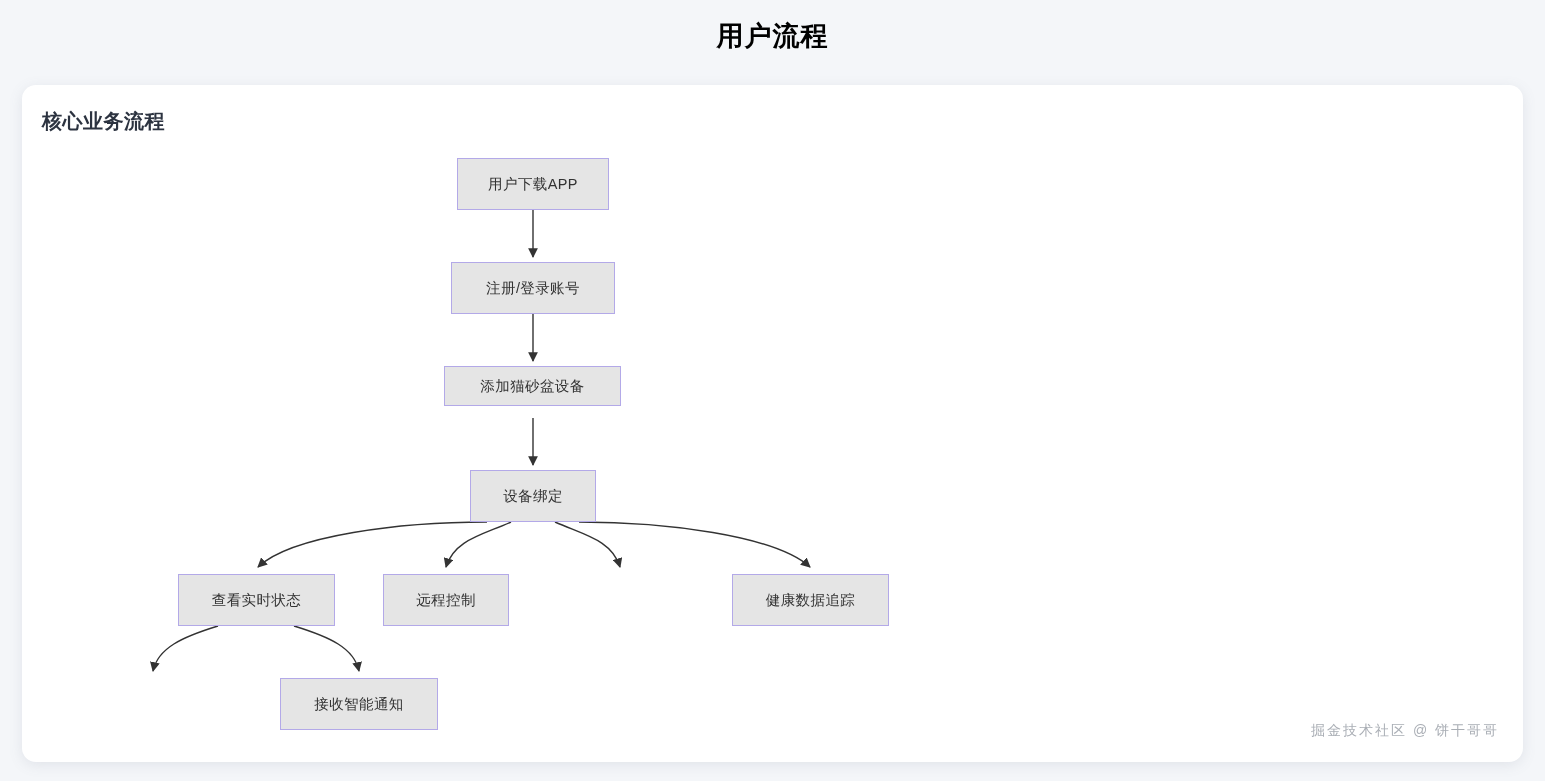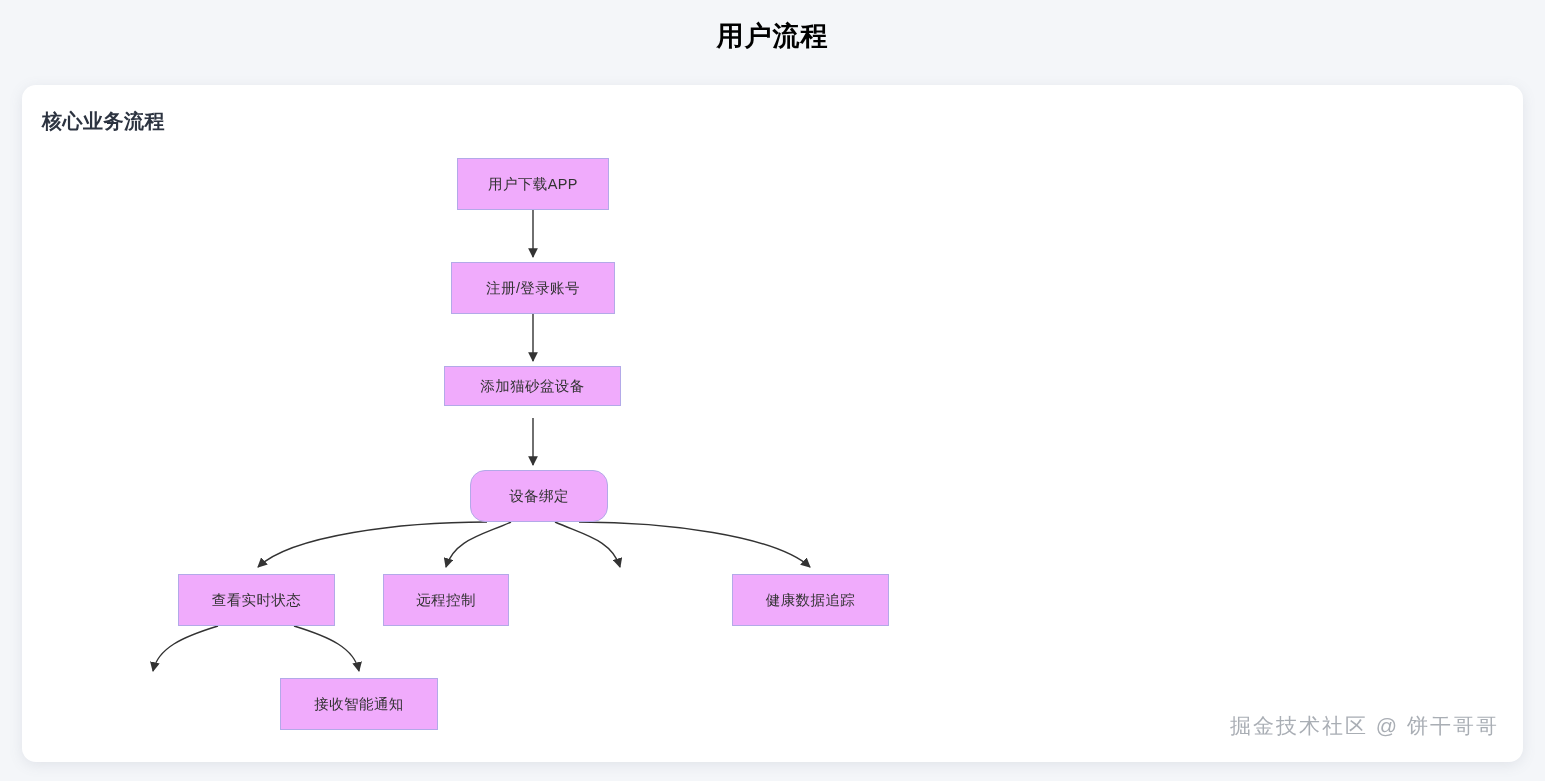--- a/index.html
+++ b/index.html
@@ -61,35 +61,35 @@
     position: absolute;
     left: 0;
     top: 0;
     width: 1501px;
     height: 677px;
     pointer-events: none;
   }
   .node {
     position: absolute;
     box-sizing: border-box;
-    background: #f0abfc;
+    background: #e5e5e5;
     border: 1px solid #b3a9e8;
     display: flex;
     align-items: center;
     justify-content: center;
     font-size: 14.5px;
     color: #333333;
     letter-spacing: 0.4px;
     white-space: nowrap;
   }
   .watermark {
     position: absolute;
     right: 24px;
     bottom: 22px;
-    font-size: 21px;
+    font-size: 14px;
     color: #9ba0a8;
     letter-spacing: 2px;
     opacity: 0.85;
   }
 </style>
 </head>
 <body>
 
 <div class="page">
 
@@ -126,21 +126,21 @@
 
         <path d="M 272 541 C 308 552 332 563 337 586" stroke="#333333" stroke-width="1.4" fill="none" marker-end="url(#arrow)"></path>
       </svg>
 
       <div class="node" style="left:435px; top:73px; width:152px; height:52px;">用户下载APP</div>
 
       <div class="node" style="left:429px; top:177px; width:164px; height:52px;">注册/登录账号</div>
 
       <div class="node" style="left:422px; top:281px; width:177px; height:40px;">添加猫砂盆设备</div>
 
-      <div class="node" style="left:448px; top:385px; width:138px; height:52px;border-radius:15px;">设备绑定</div>
+      <div class="node" style="left:448px; top:385px; width:126px; height:52px;">设备绑定</div>
 
       <div class="node" style="left:156px; top:489px; width:157px; height:52px;">查看实时状态</div>
 
       <div class="node" style="left:361px; top:489px; width:126px; height:52px;">远程控制</div>
 
 
       <div class="node" style="left:710px; top:489px; width:157px; height:52px;">健康数据追踪</div>
 
 
       <div class="node" style="left:258px; top:593px; width:158px; height:52px;">接收智能通知</div>

